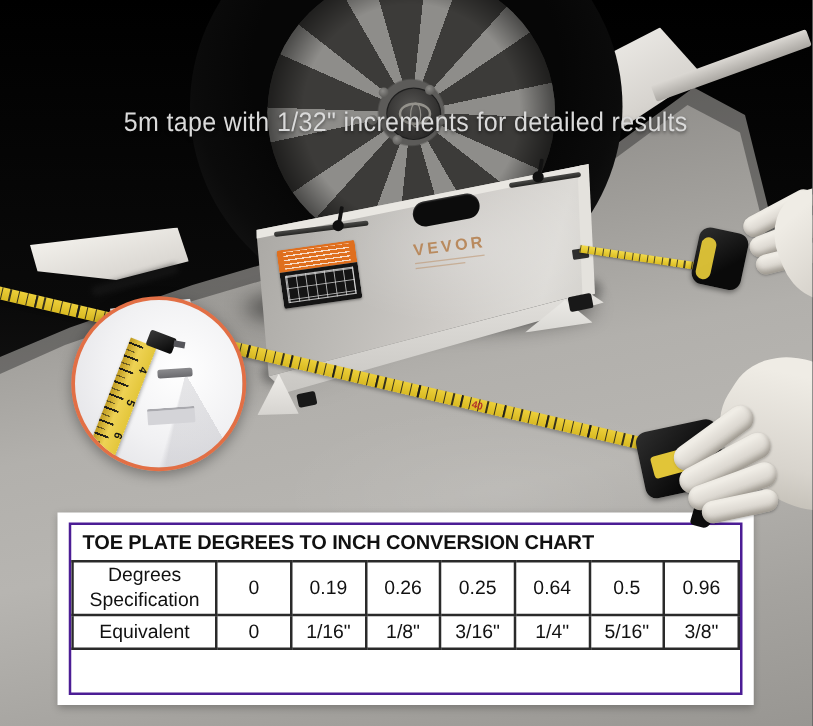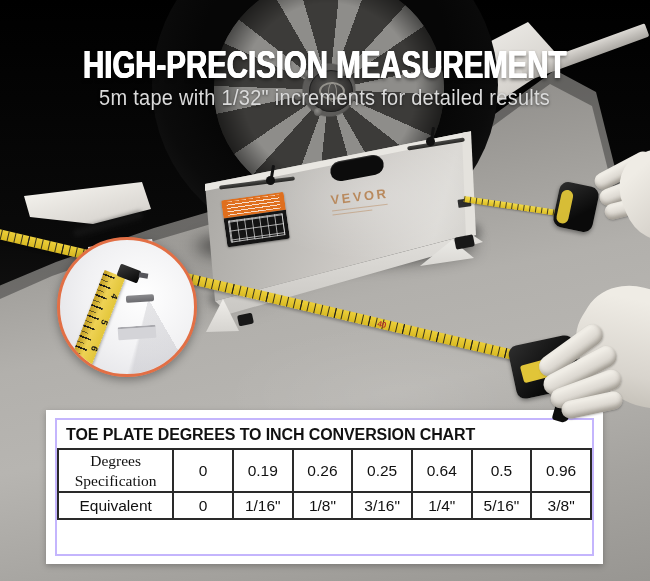--- a/index.html
+++ b/index.html
@@ -165,21 +165,21 @@
   .headline-inner{display:inline-block;font-size:35px;font-weight:bold;color:#fff;line-height:1;
     letter-spacing:0px;transform:scale(.84,1.12);
     text-shadow:.6px 0 0 #fff,-.6px 0 0 #fff,0 2px 4px rgba(0,0,0,.5);white-space:nowrap;}
   .subhead{z-index:10;left:0;top:86px;width:100%;text-align:center;pointer-events:none;}
   .subhead-inner{display:inline-block;font-size:21.5px;color:#dadada;transform:scaleX(.93);
     letter-spacing:.3px;text-shadow:0 1px 3px rgba(0,0,0,.5);white-space:nowrap;}
 
   
   .chart-box{z-index:8;left:46px;top:410px;width:557px;height:154px;background:#fff;
     padding:8px 9px;box-sizing:border-box;box-shadow:0 2px 6px rgba(0,0,0,.25);}
-  .chart-border{border:2px solid #c4b5fd;width:100%;height:100%;box-sizing:border-box;
+  .chart-border{border:2px solid #4c1d95;width:100%;height:100%;box-sizing:border-box;
     padding:4px 9px 1px;overflow:hidden;}
   .chart-title{font-size:16px;font-weight:bold;color:#111;line-height:22px;letter-spacing:-.1px;}
   .chart-example{font-size:15.5px;font-weight:bold;color:#111;line-height:22px;letter-spacing:-.3px;
     max-width:532px;}
   .conv-table{width:calc(100% + 18px);margin:2px -9px 0;border-collapse:collapse;table-layout:fixed;}
   .conv-table td{border:2px solid #2a2a2a;text-align:center;font-size:15.5px;color:#111;
     padding:0 2px;}
   .conv-table tr:first-child td{height:41px;}
   .conv-table tr:last-child td{height:25px;margin-top:20px;}
   .conv-table td.row-label{line-height:1.25;}
@@ -278,34 +278,31 @@
   <div class="abs hand tm-clip"></div>
   <div class="abs hand tm-body tm-bottom">
     <div class="tm-bottom-label"></div>
   </div>
   <div class="abs hand hand-back" style="left:575px;top:292px;width:135px;height:110px;transform:rotate(32deg);"></div>
   <div class="abs hand finger" style="left:534px;top:340px;width:74px;height:21px;transform:rotate(-36deg);"></div>
   <div class="abs hand finger" style="left:540px;top:360px;width:80px;height:21px;transform:rotate(-28deg);"></div>
   <div class="abs hand finger" style="left:549px;top:379px;width:74px;height:20px;transform:rotate(-20deg);"></div>
   <div class="abs hand finger" style="left:561px;top:396px;width:62px;height:18px;transform:rotate(-12deg);"></div>
 
-  <div class="abs headline">
-    <span class="headline-inner">HIGH-PRECISION MEASUREMENT</span>
-  </div>
   <div class="abs subhead">
     <span class="subhead-inner">5m tape with 1/32" increments for detailed results</span>
   </div>
 
   <div class="abs chart-box">
     <div class="chart-border">
       <div class="chart-title">TOE PLATE DEGREES TO INCH CONVERSION CHART</div>
       <table class="conv-table">
         <tbody>
             <tr>
-              <td class="row-label" style="width: 20.5%; font-family: Liberation Serif, serif;">Degrees Specification</td>
+              <td class="row-label" style="width: 20.5%;">Degrees Specification</td>
               <td>0</td>
               <td>0.19</td>
               <td>0.26</td>
               <td>0.25</td>
               <td>0.64</td>
               <td>0.5</td>
               <td>0.96</td>
             </tr>
             <tr>
               <td class="row-label" style="width: 20.5%;">Equivalent</td>

